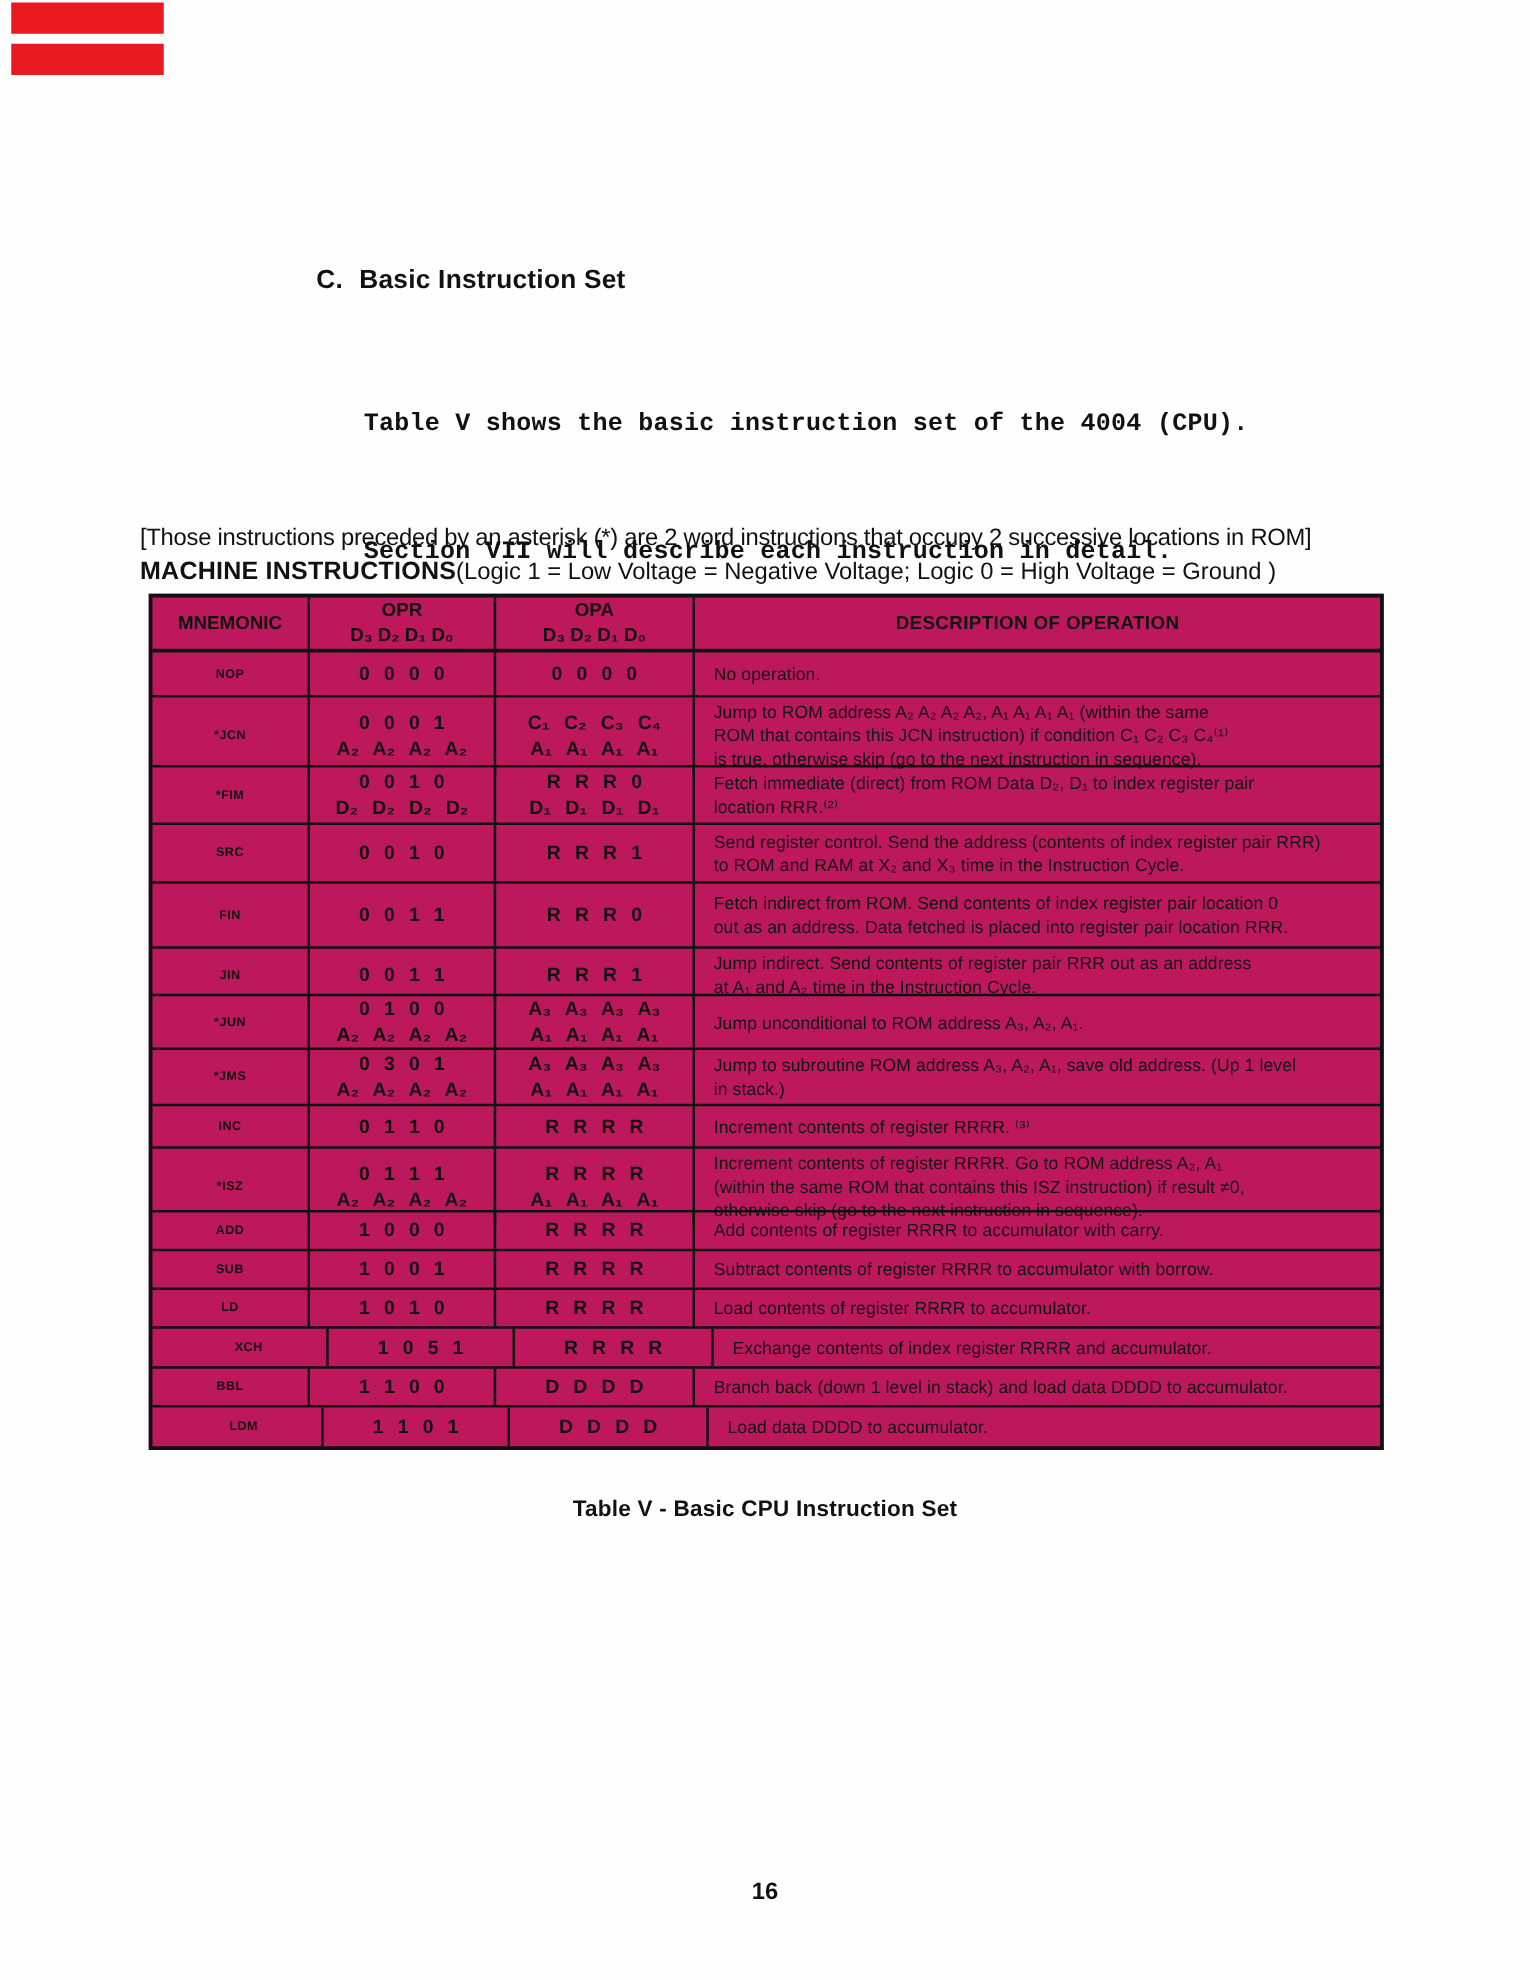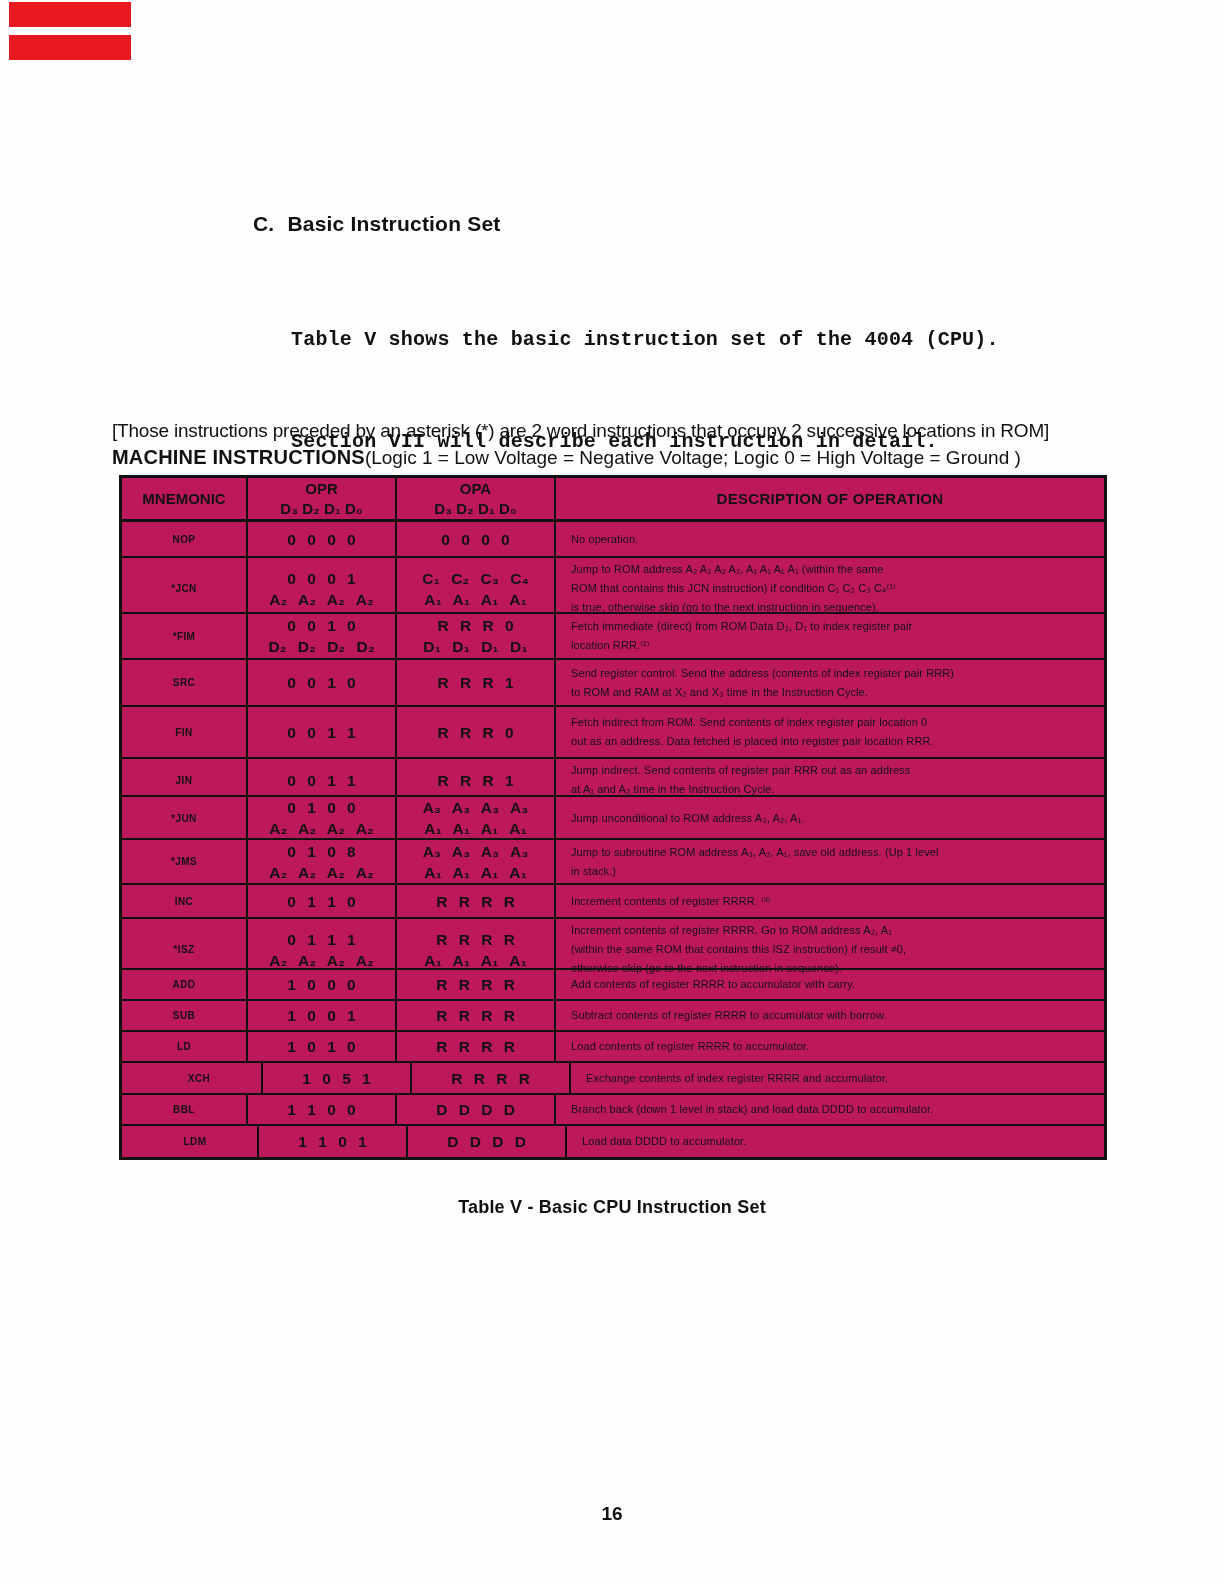--- a/index.html
+++ b/index.html
@@ -20,21 +20,21 @@
   .trow{display:grid;grid-template-columns:126px 149px 159px auto;box-sizing:border-box;
         border-bottom:2px solid #111;}
   .trow:last-child{border-bottom:none;}
   .thead{height:44px;border-bottom:3px solid #111;}
   .c{border-right:2px solid #111;display:flex;flex-direction:column;justify-content:center;
      align-items:center;text-align:center;box-sizing:border-box;overflow:visible;}
   .c:last-child{border-right:none;}
   .mnem{font-weight:bold;font-size:10px;letter-spacing:.4px;}
   .bits{font-size:15.5px;font-weight:600;line-height:21px;}
   .bits .ln{word-spacing:7px;white-space:pre;}
-  .desc{align-items:flex-start;text-align:left;padding:2px 8px 2px 15px;font-size:11px;
+  .desc{align-items:flex-start;text-align:left;padding:2px 8px 2px 15px;font-size:14px;
         line-height:19px;font-weight:500;letter-spacing:.1px;}
   .desc .ln{white-space:pre;}
   .hcell{font-weight:bold;font-size:15px;line-height:20px;}
   .hdesc{letter-spacing:.3px;}
   .caption{position:absolute;left:0;top:1197px;width:1224px;text-align:center;
            font-size:18px;font-weight:bold;letter-spacing:.2px;}
   .pagenum{position:absolute;left:0;top:1503px;width:1224px;text-align:center;
            font-size:19px;font-weight:bold;}
 </style>
 </head>
@@ -188,21 +188,21 @@
           </div>
           <div class="c desc">
             <div class="ln">Jump unconditional to ROM address A₃, A₂, A₁.</div>
           </div>
         </div>
         <div class="trow" style="height: 45px;">
           <div class="c mnem">
             <div class="ln">*JMS</div>
           </div>
           <div class="c bits">
-            <div class="ln">0 1 0 8</div>
+            <div class="ln">0 3 0 1</div>
             <div class="ln">A₂ A₂ A₂ A₂</div>
           </div>
           <div class="c bits">
             <div class="ln">A₃ A₃ A₃ A₃</div>
             <div class="ln">A₁ A₁ A₁ A₁</div>
           </div>
           <div class="c desc">
             <div class="ln">Jump to subroutine ROM address A₃, A₂, A₁, save old address. (Up 1 level</div>
             <div class="ln">in stack.)</div>
           </div>

